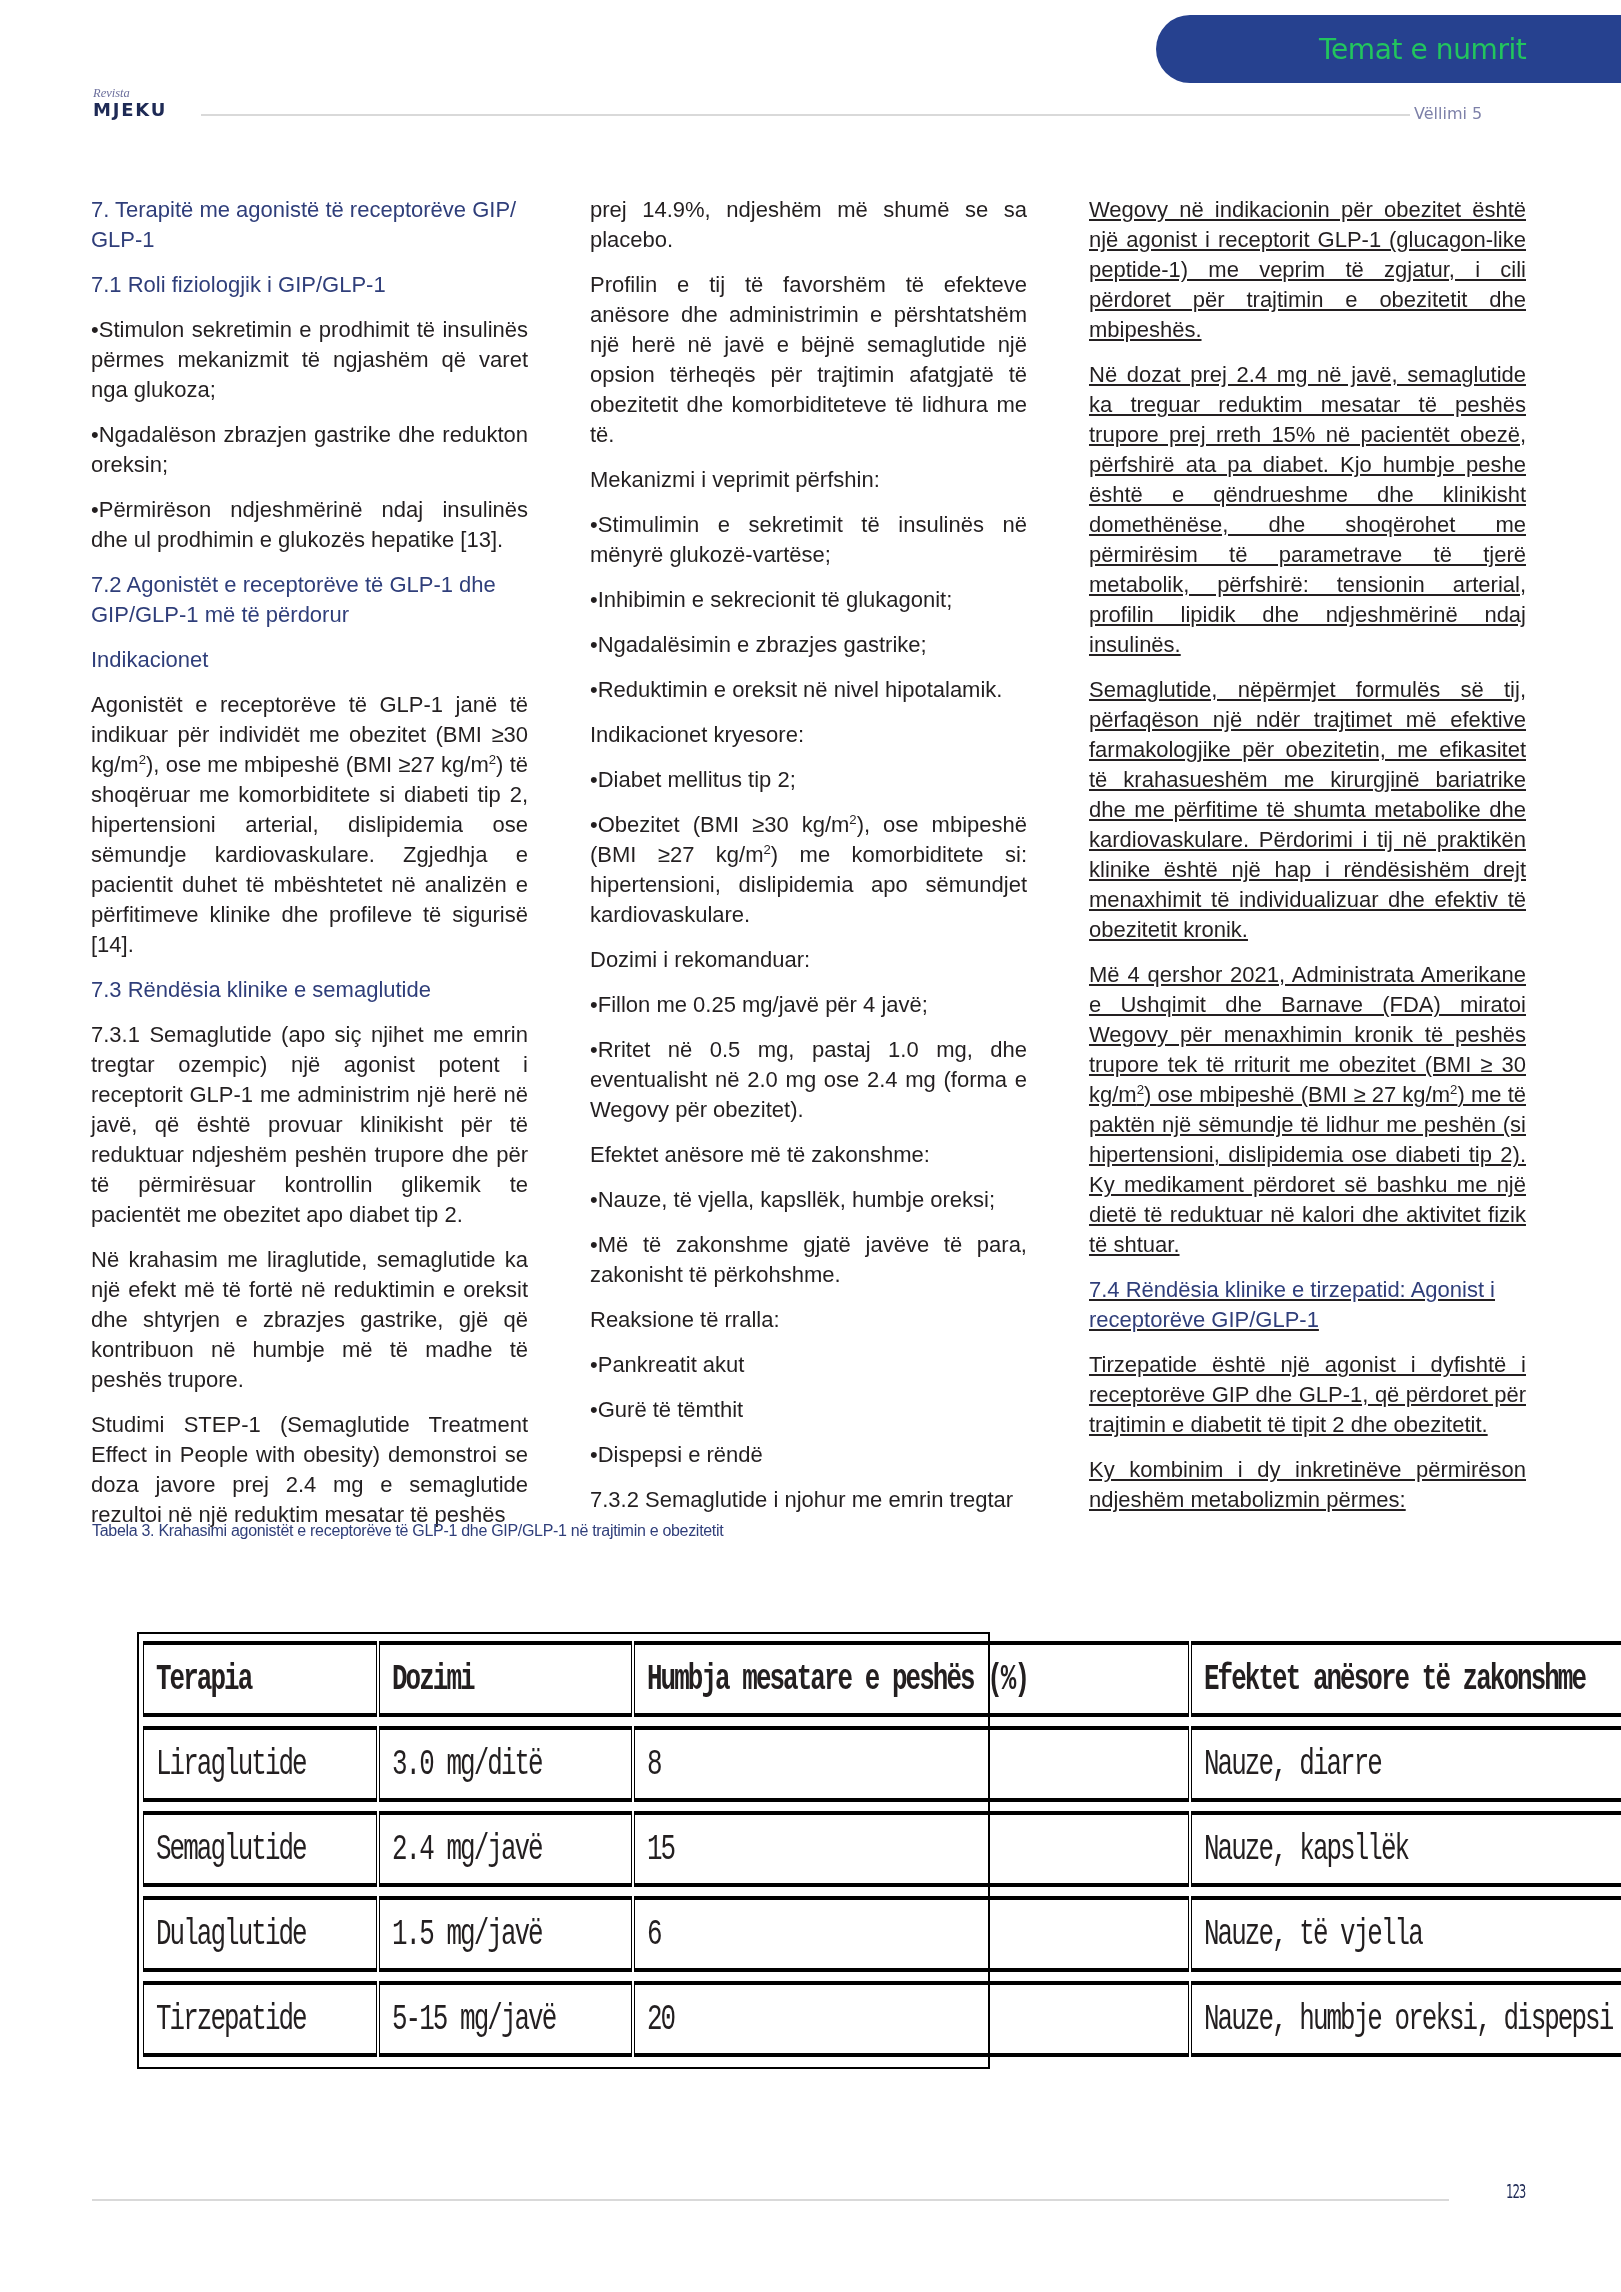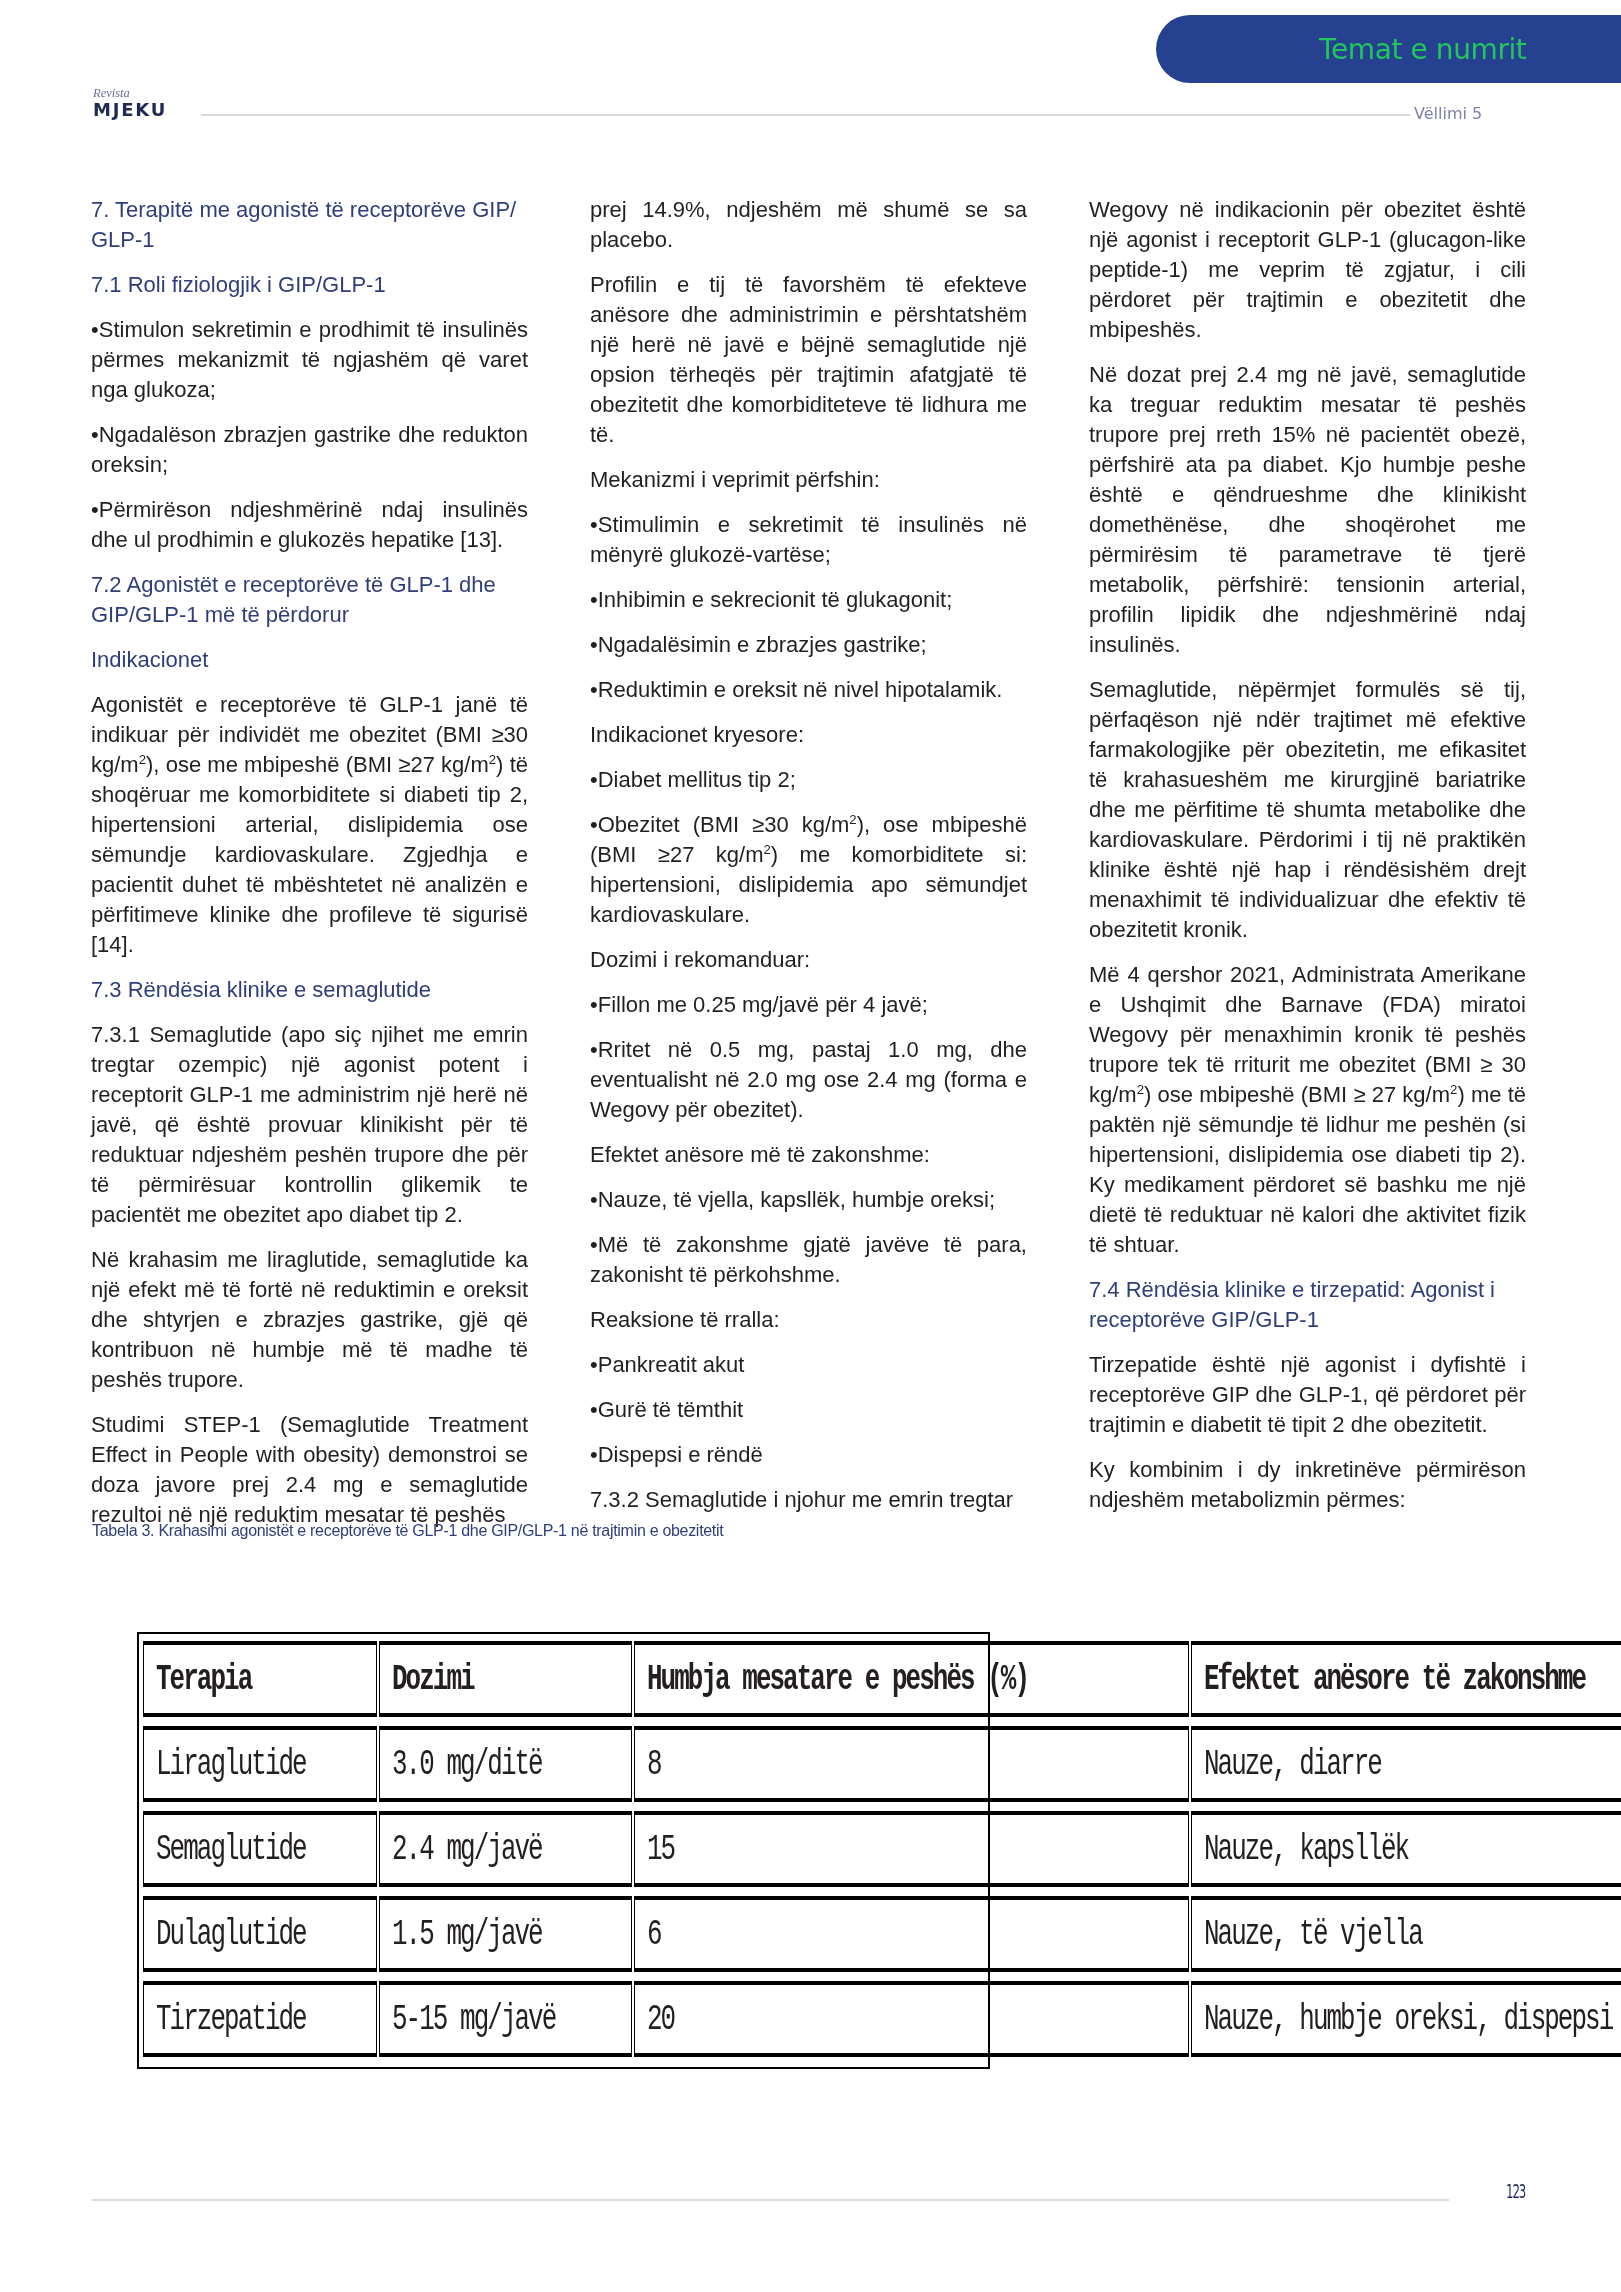--- a/index.html
+++ b/index.html
@@ -18,21 +18,21 @@
   .logo { position: absolute; left: 93px; top: 87px; }
   .logo .revista { display: block; font-family: "Liberation Serif", serif; font-style: italic; color: #6b6e9c; font-size: 12.5px; line-height: 12.5px; }
   .logo .mjeku { display: block; font-family: "DejaVu Sans", sans-serif; font-weight: bold; color: #1e2a55; font-size: 18px; letter-spacing: 1.8px; line-height: 19.7px; }
 
   .header-rule { position: absolute; left: 201px; top: 114px; width: 1209px; height: 1.8px; background: #d9d9d9; }
   .volume { position: absolute; left: 1414px; top: 104px; font-family: "DejaVu Sans", sans-serif; font-size: 16px; color: #7d80a8; }
 
   .col { position: absolute; top: 167px; width: 437px; font-size: 22px; line-height: 30px; margin-top: 28px; }
   .col1 { left: 91px; }
   .col2 { left: 590px; }
-  .col3 { left: 1089px; }
+  .col3 { left: 1089px; text-decoration: underline; }
   .col p { text-align: justify; margin-bottom: 15px; }
   .col p.h { color: #2f3e7a; text-align: left; }
   .col p.nj { text-align: left; }
   sup { font-size: 60%; line-height: 0; vertical-align: super; }
 
   .caption { position: absolute; left: 92px; top: 1522px; font-size: 16px; color: #2f3e7a; letter-spacing: -0.3px; }
 
   .tbl-wrap { position: absolute; left: 137px; top: 1632px; width: 853px; height: 437px; border: 2.7px solid #000; padding: 7.2px 1.8px 5.4px 1.8px; }
   table.cmp { border-collapse: separate; border-spacing: 2.7px 9px; width: 100%; margin-top: -9px; }
   table.cmp td {

